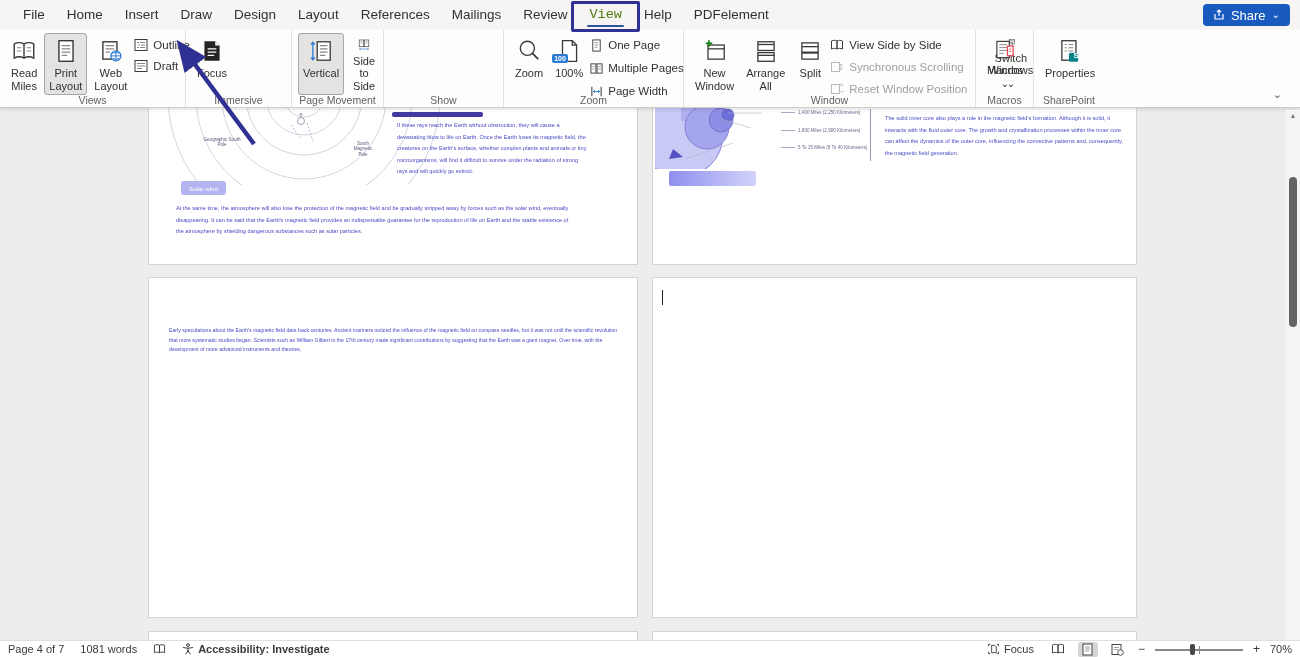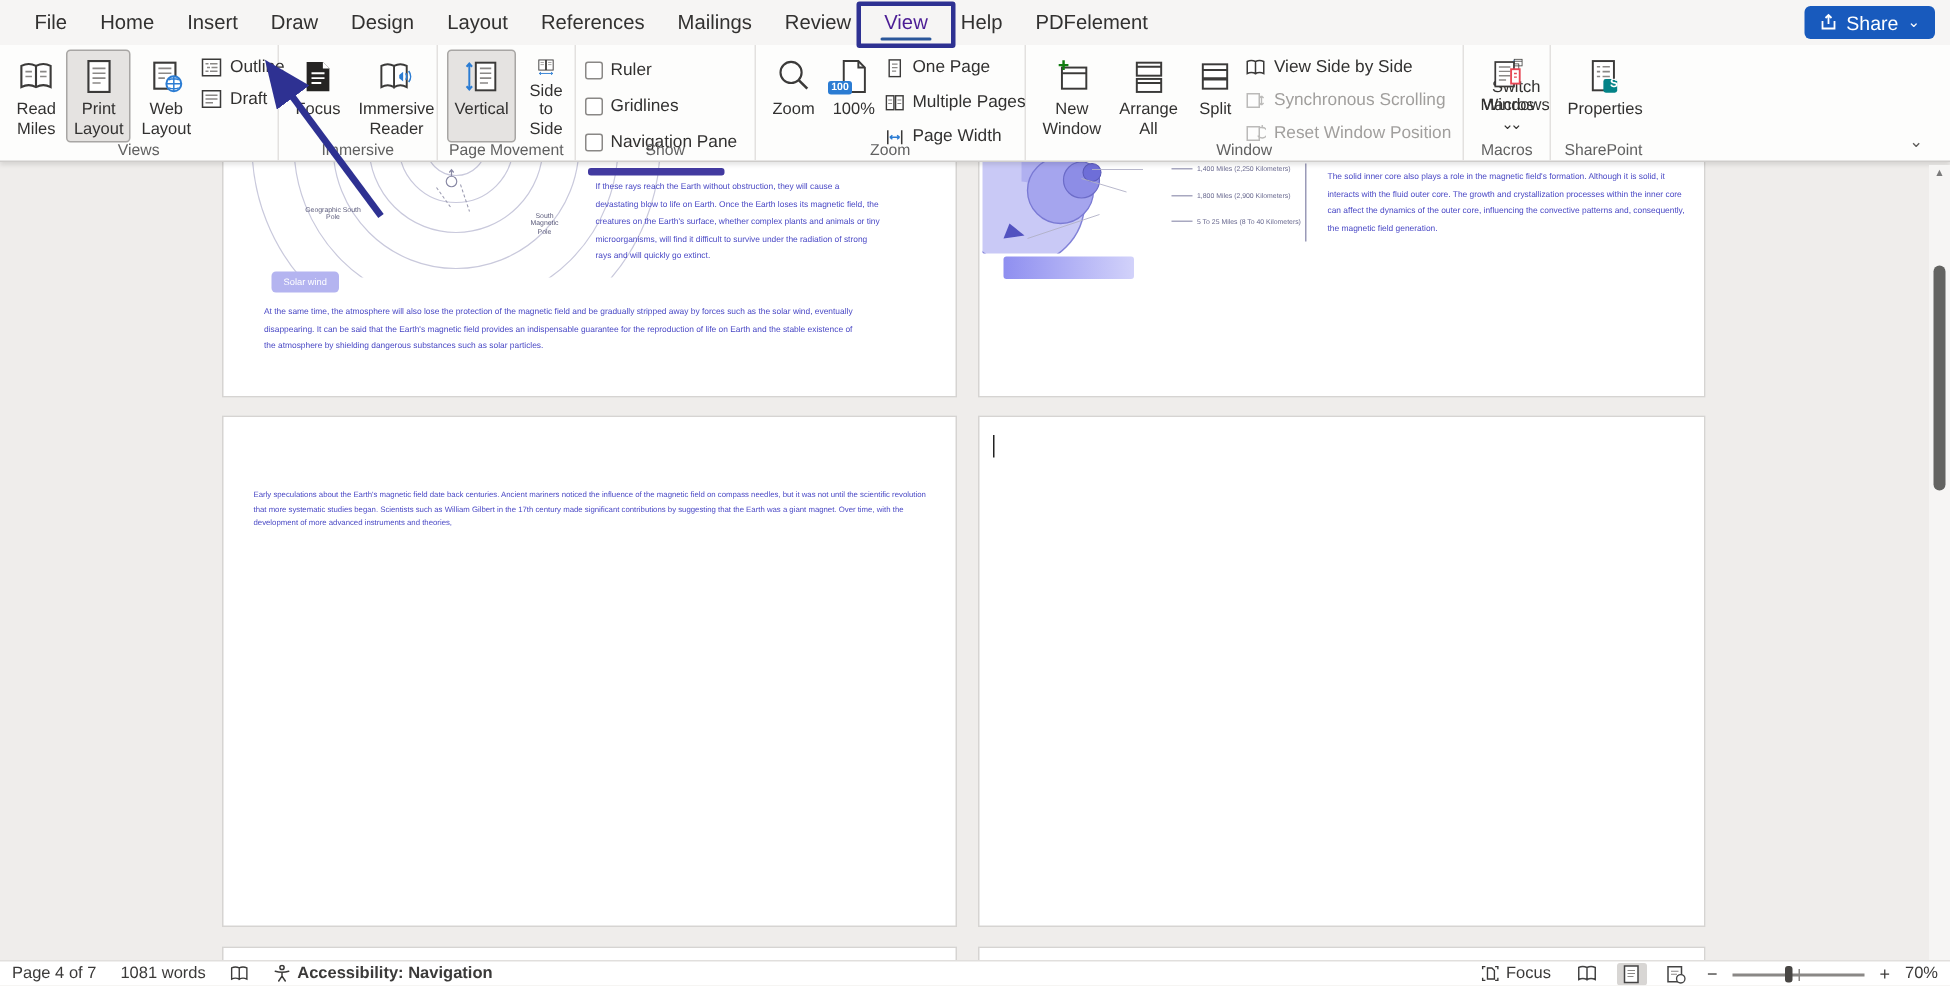--- a/index.html
+++ b/index.html
@@ -5,21 +5,21 @@
   * { margin:0; padding:0; box-sizing:border-box; }
   html,body { width:1300px; height:657px; overflow:hidden; }
   body { font-family:"Liberation Sans", sans-serif; background:#fff; }
   #app { position:relative; width:1300px; height:657px; overflow:hidden; background:#efedeb; }
 
   
   .menubar { position:absolute; top:0; left:0; right:0; height:30px; background:#f6f5f4;
              display:flex; align-items:center; padding-left:12px; z-index:10; }
   .menu-item { position:relative; height:30px; line-height:30px; padding:0 11px;
                font-size:13.5px; color:#323130; cursor:default; white-space:nowrap; }
-  .menu-item.active { color:#4c1d95; }
+  .menu-item.active { color:#4d7c0f;font-family:Liberation Mono, monospace; }
   .menu-item.active .tab-underline { position:absolute; left:9px; right:9px; bottom:3px;
                height:2.5px; background:#2b579a; border-radius:1px; }
   .tab-box { position:absolute; left:-7px; right:-7px; top:1px; bottom:-2px;
              border:3px solid #2e3192; border-radius:2px; pointer-events:none; }
   .share-btn { position:absolute; right:10px; top:4px; height:22px; background:#185abd; color:#fff;
                border:none; border-radius:4px; font-size:13px; padding:0 10px;
                display:flex; align-items:center; gap:6px; font-family:inherit; }
   .share-caret::before { content:"⌄"; font-size:10px; position:relative; top:-2px; }
 
   
@@ -181,28 +181,20 @@
 
     <div class="rgroup" style="width:106px">
       <div class="rbig">
         <svg class="ic" width="26" height="26" viewBox="0 0 24 24">
             <path d="M5 3h10l4 4v14H5z" fill="#252423"></path>
             <path d="M15 3v4h4" fill="#fff"></path>
             <path d="M8 10h8M8 13h8M8 16h6" stroke="#fff" stroke-width="1.1"></path>
           </svg>
         <span class="lbl">Focus</span>
       </div>
-      <div class="rbig">
-        <svg class="ic" width="26" height="26" viewBox="0 0 24 24">
-            <path d="M3 5.5c2.6-1.4 5.2-1.4 7.8 0v13c-2.6-1.4-5.2-1.4-7.8 0zM10.8 5.5c2.6-1.4 5.2-1.4 7.8 0v13c-2.6-1.4-5.2-1.4-7.8 0z" fill="#fff" stroke="#3b3a39" stroke-width="1.2"></path>
-            <path d="M14 11l2.4-2v6l-2.4-2z" fill="#2b7cd3"></path>
-            <path d="M18 10a3.4 3.4 0 0 1 0 4M19.8 8.6a5.6 5.6 0 0 1 0 6.8" stroke="#2b7cd3" stroke-width="1" fill="none"></path>
-          </svg>
-        <span class="lbl">Immersive Reader</span>
-      </div>
       <div class="rgroup-label">Immersive</div>
     </div>
 
     <div class="rgroup" style="width:92px">
       <div class="rbig selected">
         <svg class="ic" width="26" height="26" viewBox="0 0 24 24">
             <rect x="8.5" y="3.5" width="12" height="17" fill="#fff" stroke="#3b3a39" stroke-width="1.2"></rect>
             <path d="M11 7h7M11 10h7M11 13h7M11 16h5" stroke="#8a8886" stroke-width="1"></path>
             <path d="M4.5 4v16M2.8 6l1.7-2 1.7 2M2.8 18l1.7 2 1.7-2" stroke="#2b7cd3" stroke-width="1.2" fill="none"></path>
           </svg>
@@ -214,34 +206,20 @@
             <rect x="12.5" y="3.5" width="8" height="12" fill="#fff" stroke="#3b3a39" stroke-width="1.1"></rect>
             <path d="M5.5 6.5h4M5.5 9h4M14.5 6.5h4M14.5 9h4" stroke="#8a8886" stroke-width=".9"></path>
             <path d="M4 19.5h16M4 19.5l2-1.6M4 19.5l2 1.6M20 19.5l-2-1.6M20 19.5l-2 1.6" stroke="#2b7cd3" stroke-width="1.1" fill="none"></path>
           </svg>
         <span class="lbl">Side to Side</span>
       </div>
       <div class="rgroup-label">Page Movement</div>
     </div>
 
     <div class="rgroup" style="width:120px">
-      <div class="rcol" style="padding-top:5px; gap:6px;">
-        <div class="rsmall">
-          <span class="cb"></span>
-          <span>Ruler</span>
-        </div>
-        <div class="rsmall">
-          <span class="cb"></span>
-          <span>Gridlines</span>
-        </div>
-        <div class="rsmall">
-          <span class="cb"></span>
-          <span>Navigation Pane</span>
-        </div>
-      </div>
       <div class="rgroup-label">Show</div>
     </div>
 
     <div class="rgroup" style="width:180px">
       <div class="rbig">
         <svg class="ic" width="26" height="26" viewBox="0 0 24 24">
             <circle cx="10.5" cy="9.5" r="6.5" fill="none" stroke="#3b3a39" stroke-width="1.3"></circle>
             <line x1="15.2" y1="14.2" x2="20.5" y2="19.5" stroke="#3b3a39" stroke-width="1.6"></line>
           </svg>
         <span class="lbl">Zoom</span>
@@ -453,21 +431,21 @@
     <span class="sb-item">
       <svg class="ic" width="13" height="12" viewBox="0 0 14 13">
           <path d="M1.5 2.5c1.8-.9 3.6-.9 5.5 0v8c-1.9-.9-3.7-.9-5.5 0zM7 2.5c1.8-.9 3.6-.9 5.5 0v8c-1.9-.9-3.7-.9-5.5 0z" fill="#fff" stroke="#3b3a39" stroke-width="1"></path>
         </svg>
     </span>
     <span class="sb-item sb-strong">
       <svg class="ic" width="12" height="12" viewBox="0 0 12 12">
           <circle cx="6" cy="2" r="1.4" fill="none" stroke="#3b3a39" stroke-width="1"></circle>
           <path d="M1.5 4.5c3 .9 6 .9 9 0M6 5.2v2.6M6 7.8L3.8 11M6 7.8L8.2 11" fill="none" stroke="#3b3a39" stroke-width="1" stroke-linecap="round"></path>
         </svg>
-      <span>Accessibility: Navigation</span>
+      <span>Accessibility: Investigate</span>
     </span>
     <span class="sb-right">
       <span class="sb-item" style="margin-right:4px;">
         <svg class="ic" width="13" height="12" viewBox="0 0 14 13">
             <path d="M1.5 3.5v-2h2M12.5 3.5v-2h-2M1.5 9.5v2h2M12.5 9.5v2h-2" fill="none" stroke="#3b3a39" stroke-width="1"></path>
             <path d="M5 2.5h3.2l1.8 1.8v6.2H5z" fill="none" stroke="#3b3a39" stroke-width="1"></path>
           </svg>
         <span>Focus</span>
       </span>
       <span class="sb-viewbtn">

